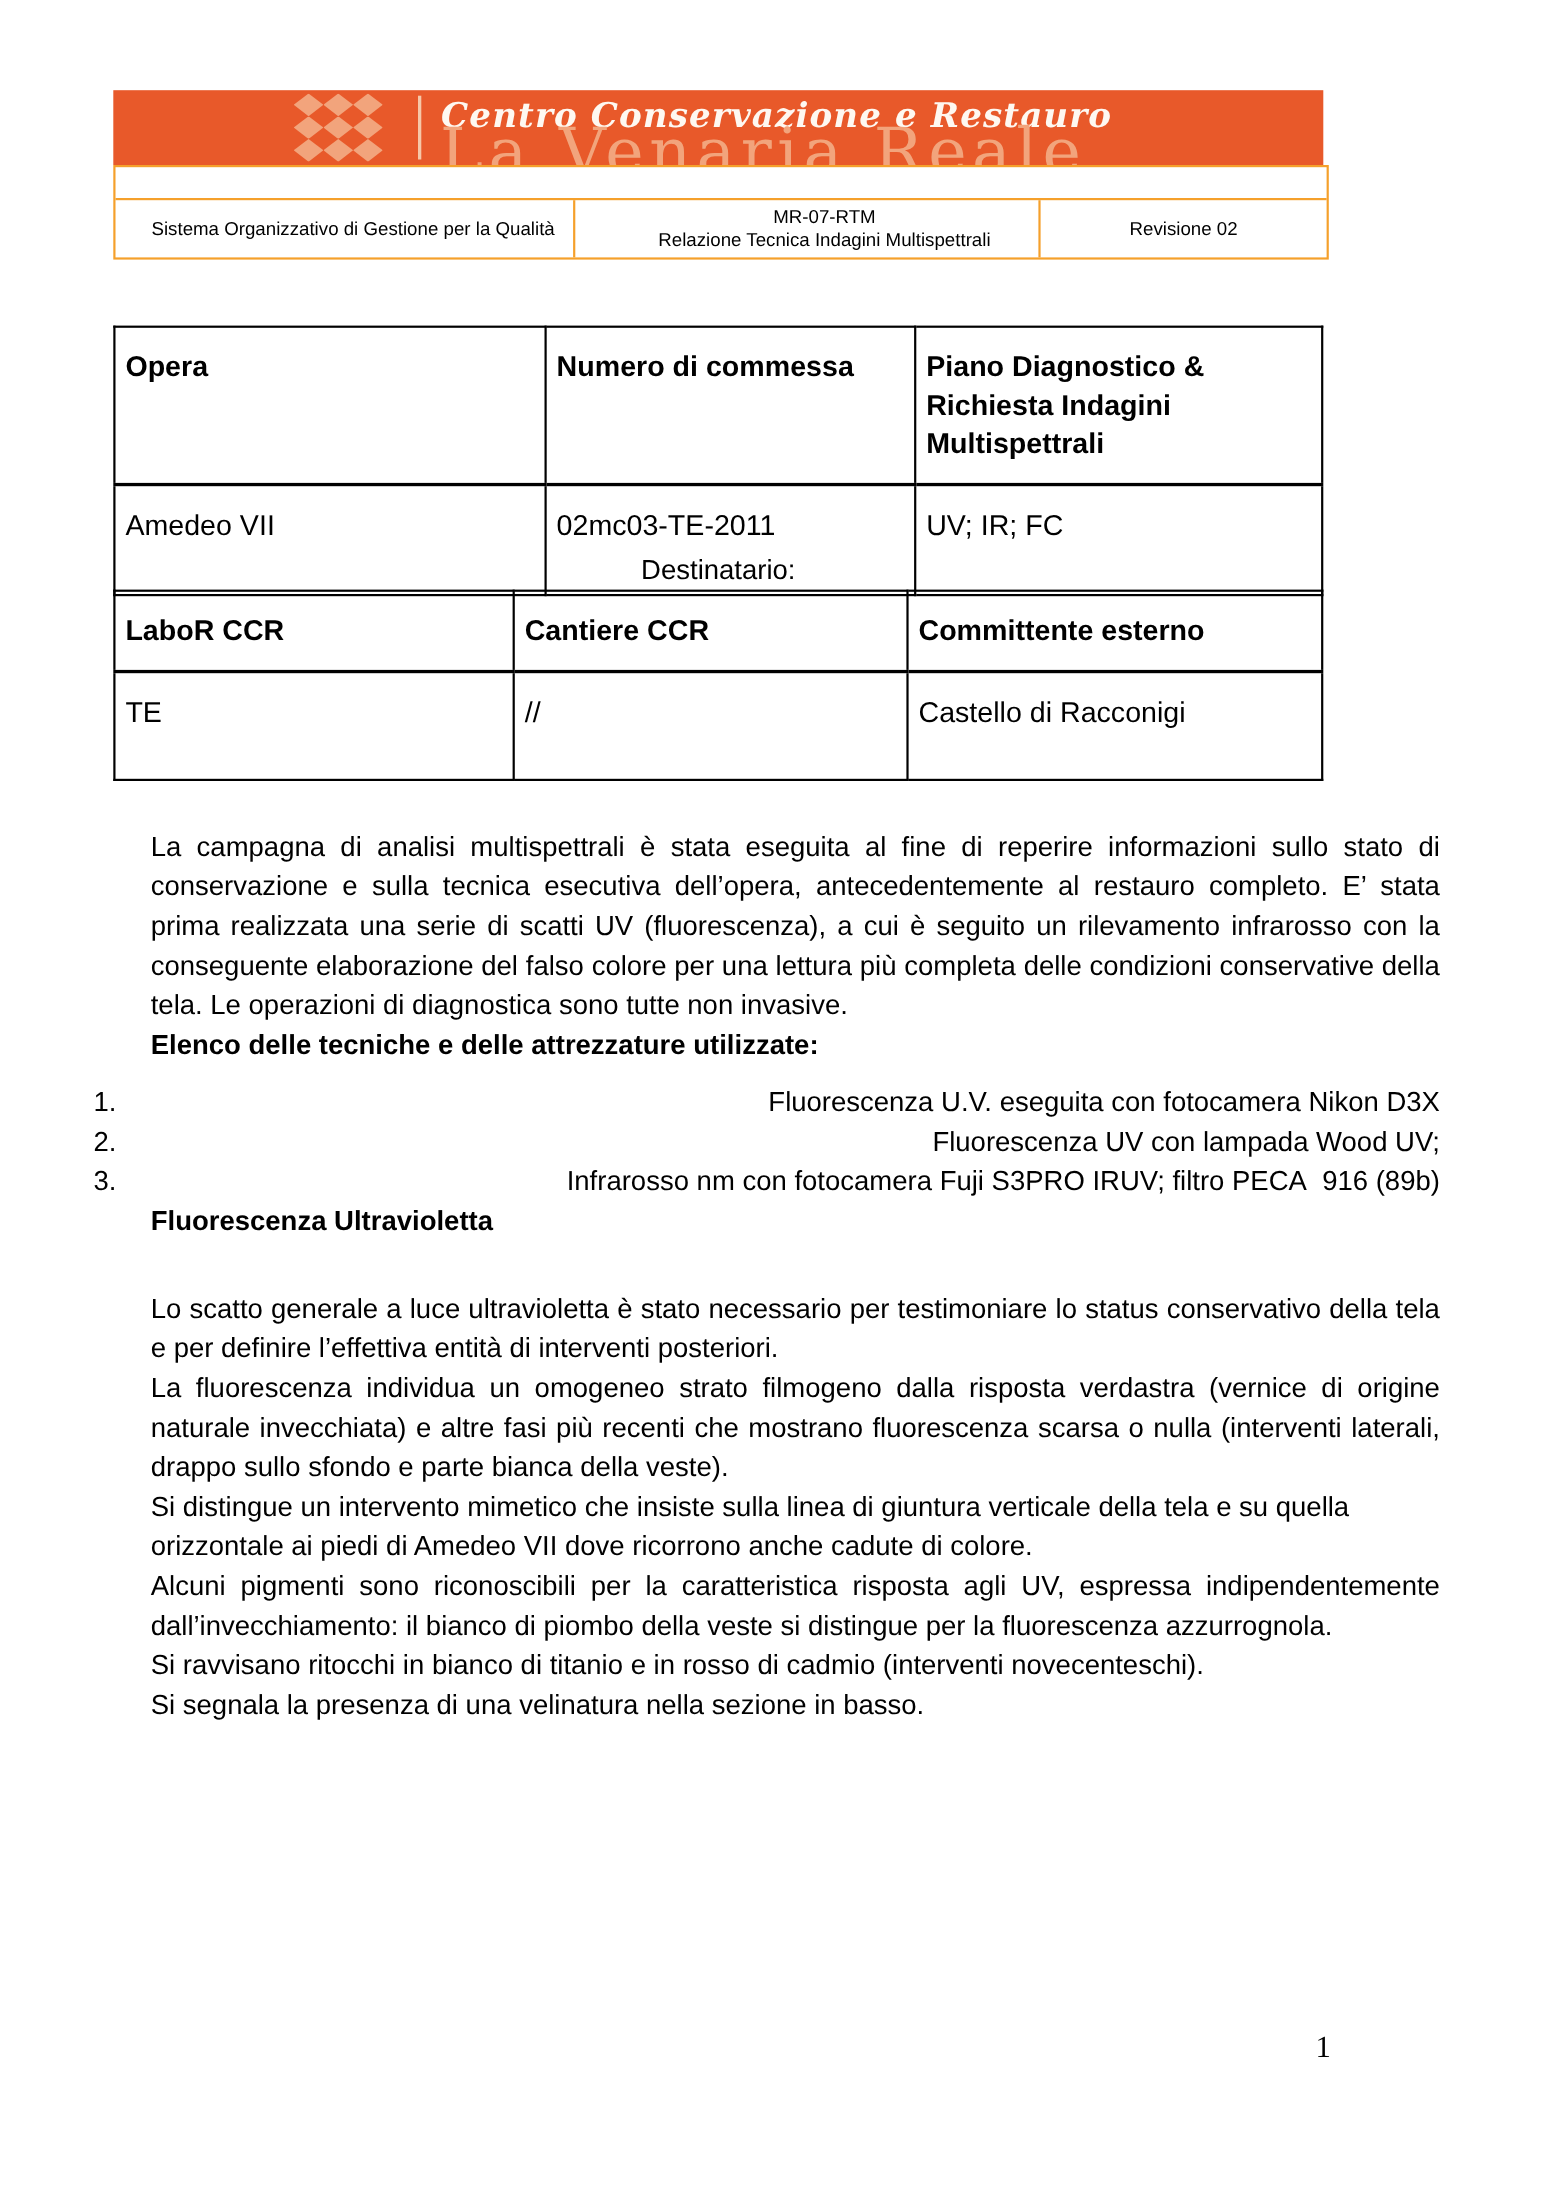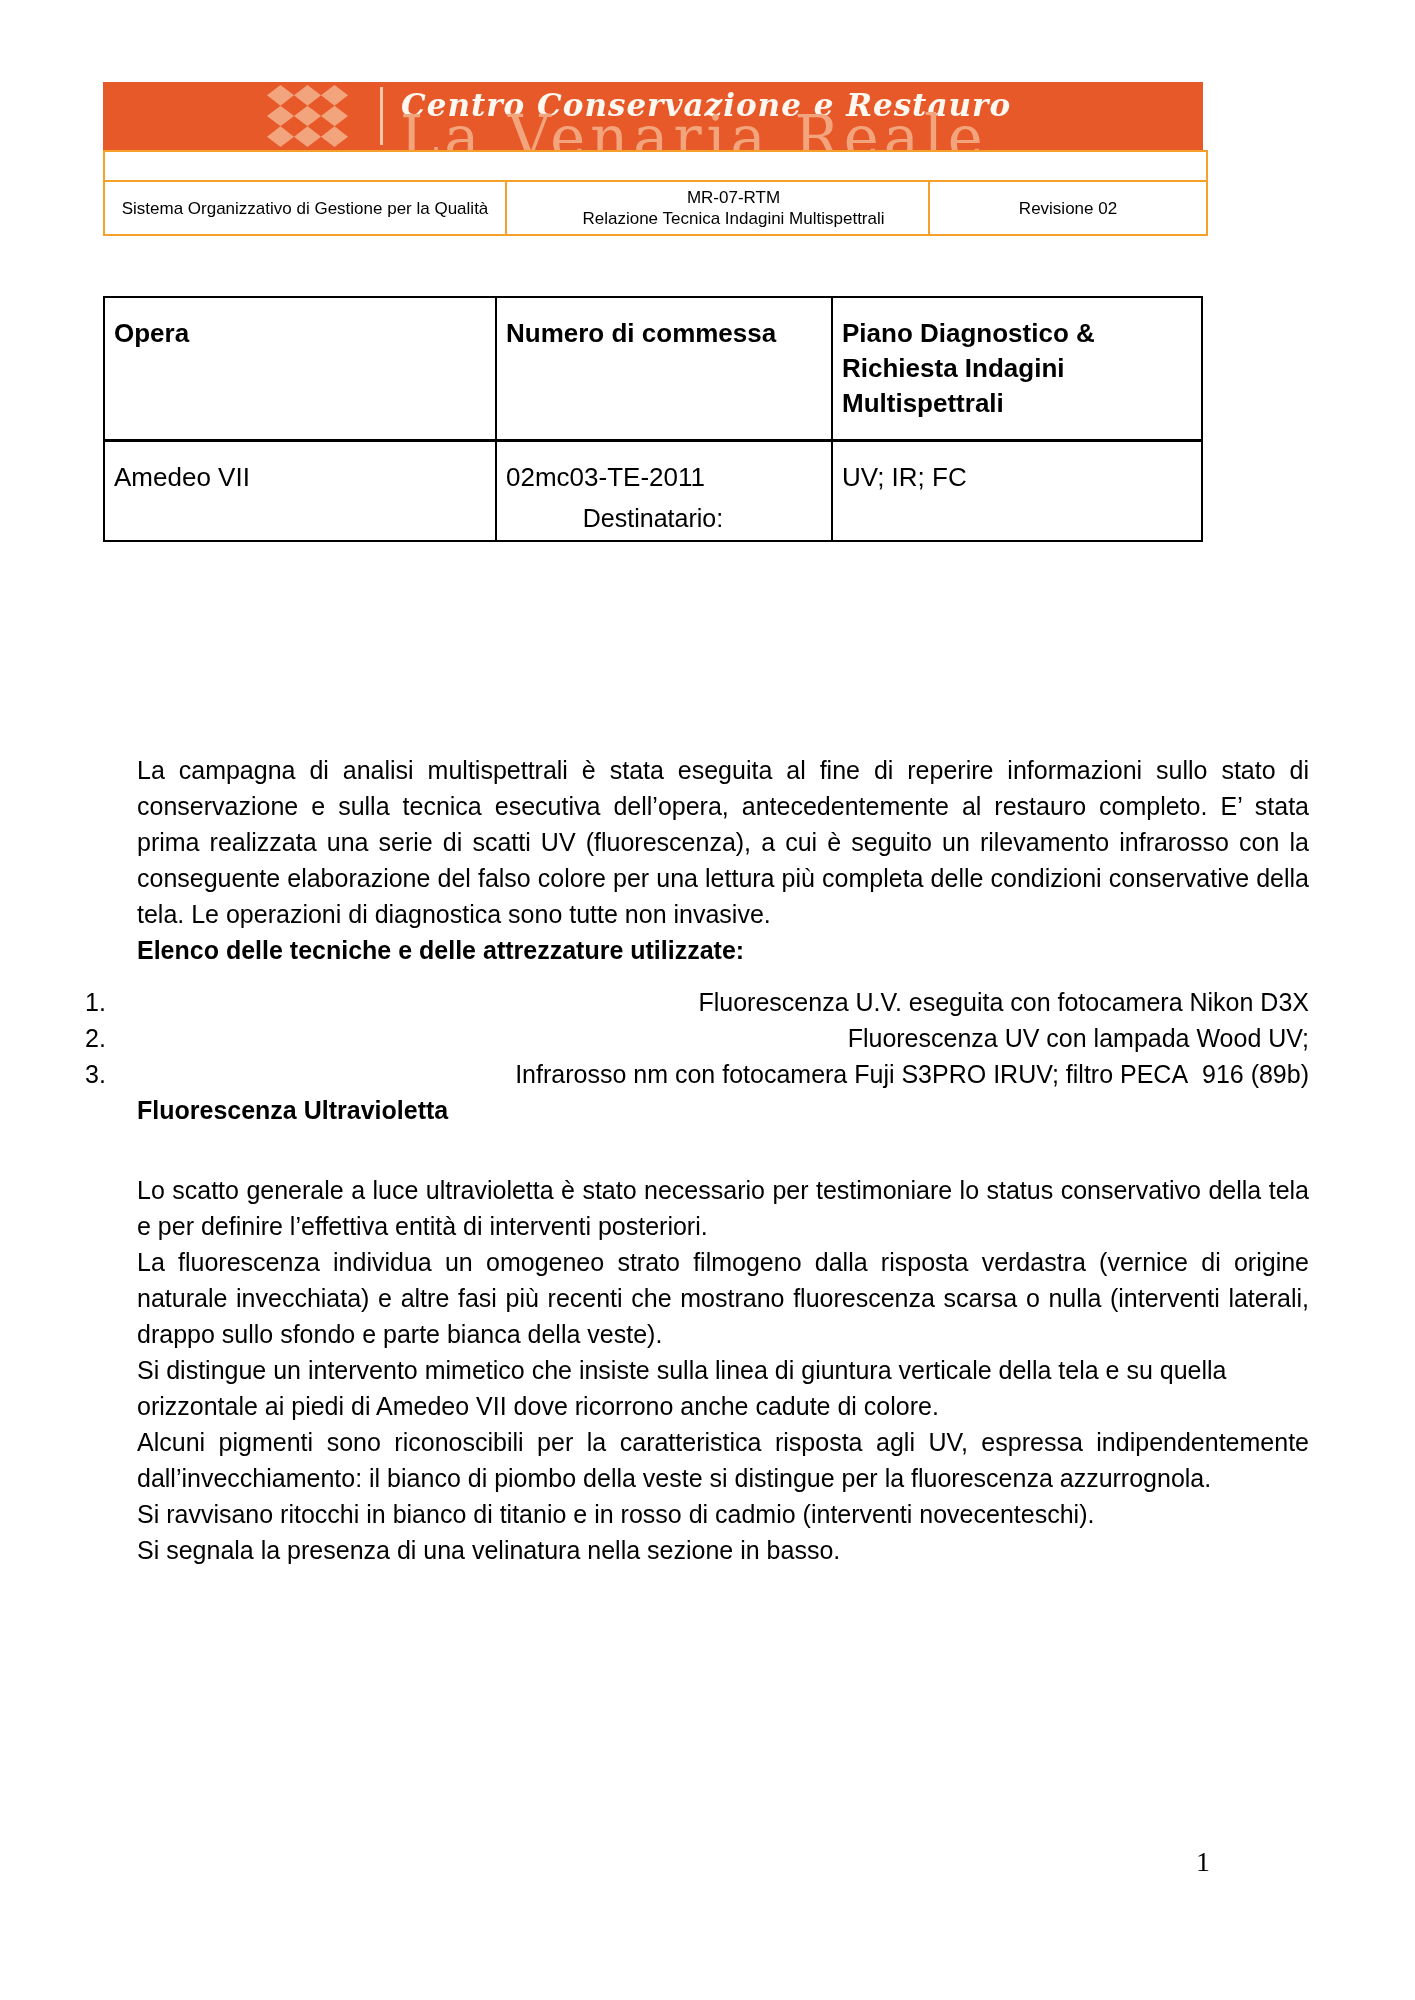--- a/index.html
+++ b/index.html
@@ -77,21 +77,21 @@
         <div class="diamond" style="background: rgb(242, 164, 124);"></div>
       </div>
     <div class="banner-divider" style="background: rgb(246, 199, 168);"></div>
     <div class="banner-t1" style="color: rgb(254, 248, 241);">Centro Conservazione e Restauro</div>
     <div class="banner-t2" style="color: rgb(242, 164, 124);">La Venaria Reale</div>
   </div>
 
   <div class="hdr-box" style="border: 2px solid rgb(245, 160, 43);">
     <div class="hdr-strip" style="border-bottom: 2px solid rgb(245, 160, 43);"></div>
     <div class="hdr-row">
-      <div class="hdr-cell hdr-c1" style="border-right: 2px solid rgb(245, 160, 43);">Sistema Organizzativo di Gestione per la Qualità</div>
+      <div class="hdr-cell hdr-c1" style="border-right: 2px solid rgb(245, 160, 43); margin-left: 16px;">Sistema Organizzativo di Gestione per la Qualità</div>
       <div class="hdr-cell hdr-c2" style="border-right: 2px solid rgb(245, 160, 43); margin-left: 32px;">
         <div>MR-07-RTM</div>
         <div>Relazione Tecnica Indagini Multispettrali</div>
       </div>
       <div class="hdr-cell hdr-c3">Revisione 02</div>
     </div>
   </div>
 
   <table class="dtable t1">
     <colgroup>
@@ -107,20 +107,39 @@
     </tr>
     <tr class="drow">
       <td>Amedeo VII</td>
       <td>02mc03-TE-2011</td>
       <td>UV; IR; FC</td>
     </tr>
   </tbody>
     </table>
 
   <div class="caption">Destinatario:</div>
+  <table class="dtable t2">
+    <colgroup>
+        <col style="width:363px">
+        <col style="width:358px">
+        <col>
+      </colgroup>
+    <tbody>
+        <tr class="hrow">
+      <td class="th">LaboR CCR</td>
+      <td class="th">Cantiere CCR</td>
+      <td class="th">Committente esterno</td>
+    </tr>
+    <tr class="drow">
+      <td>TE</td>
+      <td>//</td>
+      <td>Castello di Racconigi</td>
+    </tr>
+  </tbody>
+    </table>
 
   <div class="bodytext">
     <p data-align="justify">La campagna di analisi multispettrali è stata eseguita al fine di reperire informazioni sullo stato di conservazione e sulla tecnica esecutiva dell’opera, antecedentemente al restauro completo. E’ stata prima realizzata una serie di scatti UV (fluorescenza), a cui è seguito un rilevamento infrarosso con la conseguente elaborazione del falso colore per una lettura più completa delle condizioni conservative della tela. Le operazioni di diagnostica sono tutte non invasive.</p>
 
     <p class="h-bold">Elenco delle tecniche e delle attrezzature utilizzate:</p>
 
     <div class="eq-list">
       <div class="eq-item">
         <span class="eq-num">1.</span>
         <span class="eq-text">Fluorescenza U.V. eseguita con fotocamera Nikon D3X</span>

